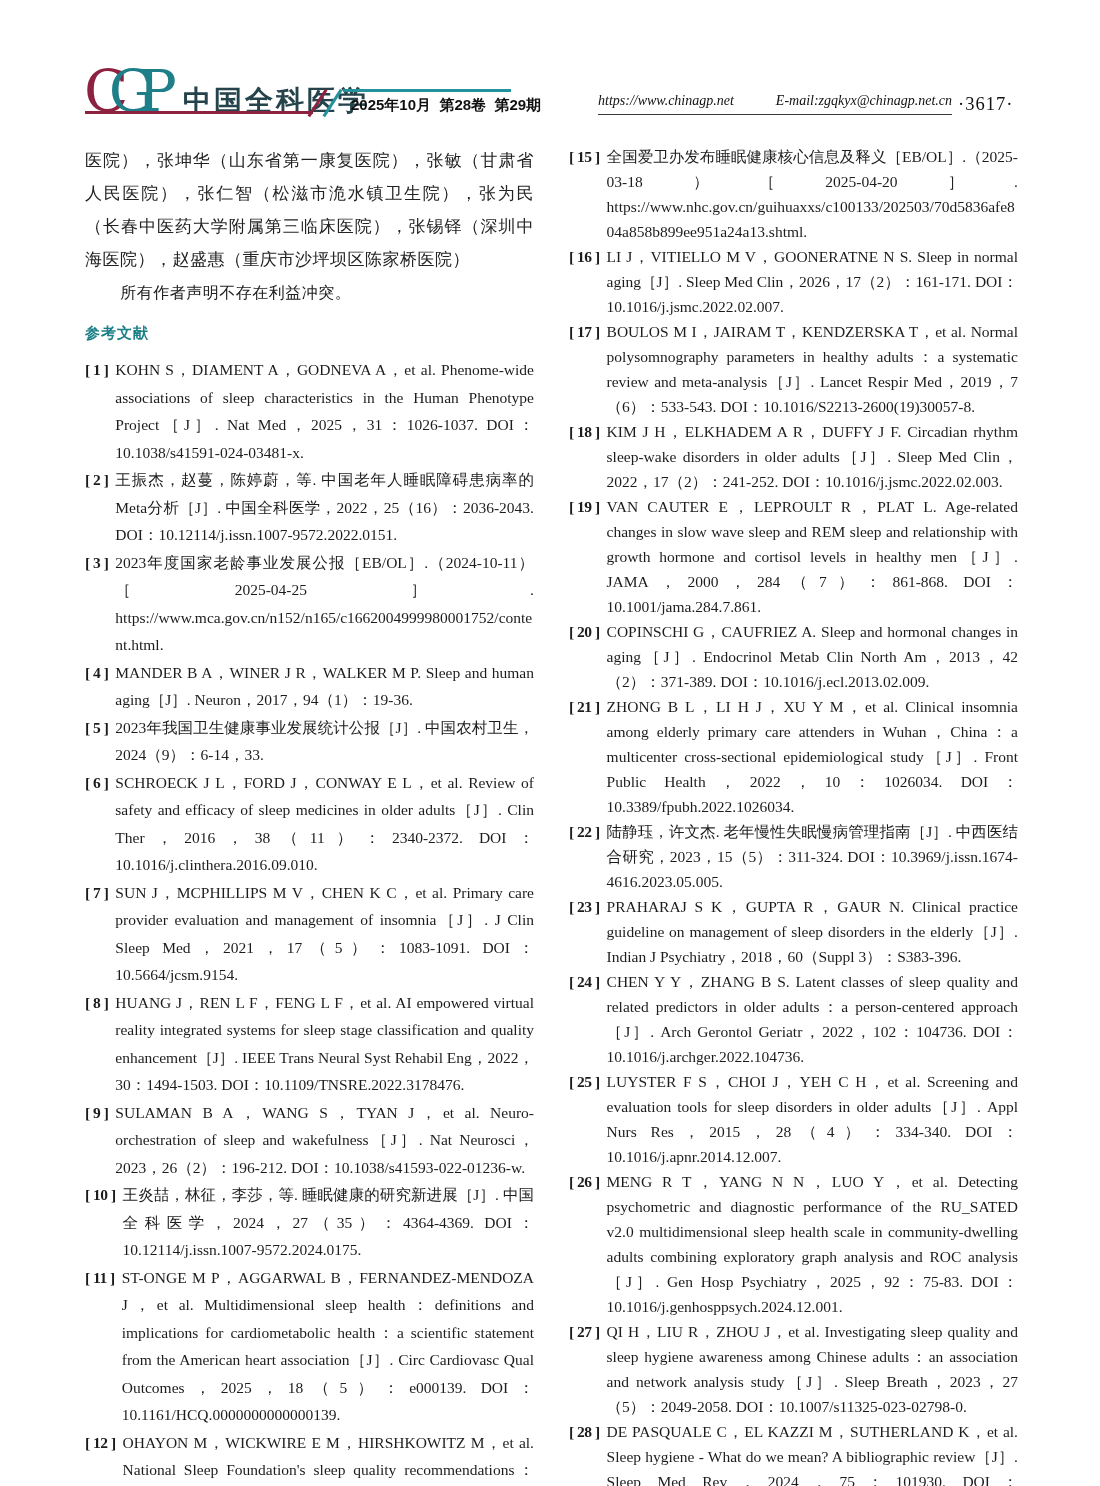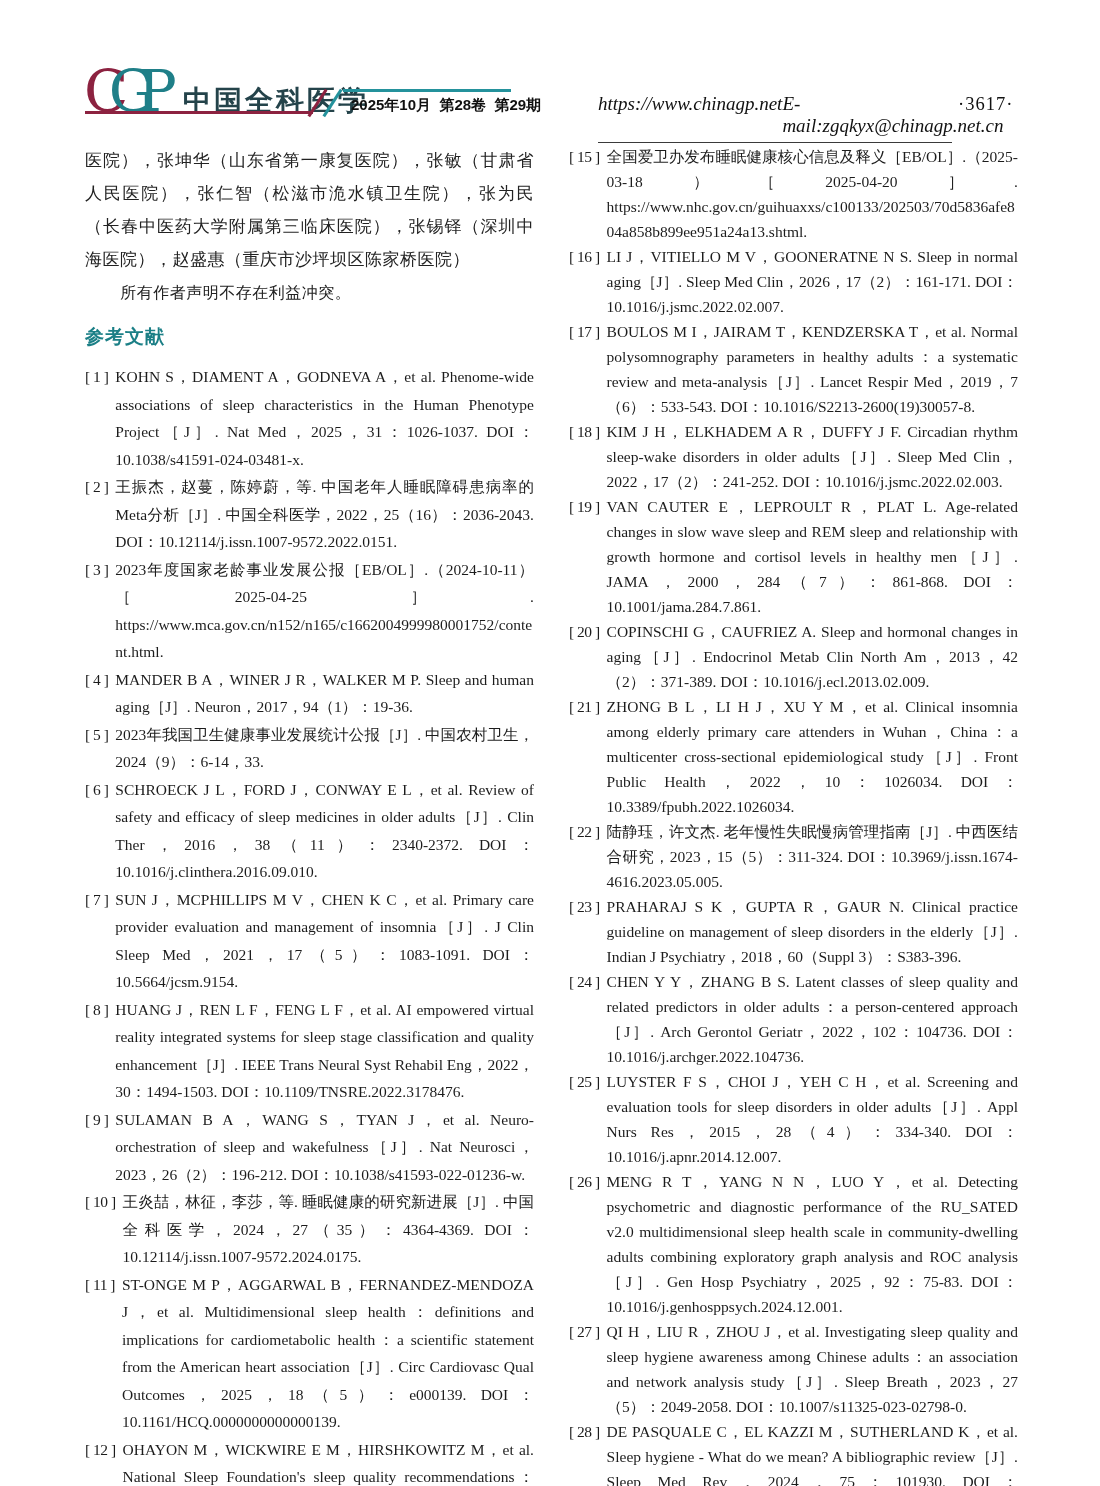--- a/index.html
+++ b/index.html
@@ -43,21 +43,21 @@
   }
   .issue-text {
     position: absolute; left: 351px; top: 96px;
     font-family: "Liberation Sans", sans-serif;
     font-size: 15px; font-weight: 700; color: #111;
     white-space: pre;
   }
   .url-line {
     position: absolute; left: 598px; top: 93px; width: 354px;
     display: flex; justify-content: space-between;
-    font-style: italic; font-size: 19px; color: #111;
+    font-style: italic; font-size: 14px; color: #111;
     border-bottom: 1.5px solid #3a3a3a; padding-bottom: 5px;
   }
   .page-num {
     position: absolute; left: 958px; top: 94px;
     font-size: 18.5px; color: #111; letter-spacing: 1px;
   }
 
   
   .columns {
     position: absolute; left: 85px; top: 144px;
@@ -70,28 +70,28 @@
     text-align: justify; color: #222;
     letter-spacing: 0.5px;
   }
   .conflict {
     font-size: 16px; line-height: 33px;
     text-indent: 2.2em; color: #222; letter-spacing: 0.5px;
   }
   .ref-heading {
     margin-top: 15px; margin-bottom: 13px;
     font-family: "Liberation Sans", sans-serif;
-    font-size: 19px; font-weight: 700; color: #1b7f86;
+    font-size: 15px; font-weight: 700; color: #1b7f86;
     letter-spacing: 1px;
   }
 
   .ref { display: flex; align-items: flex-start; }
   .ref .num {
     flex: 0 0 auto; white-space: pre;
-    letter-spacing: -0.5px; margin-right: 7px;
+    letter-spacing: -0.5px; margin-right: 7px; font-weight: bold;
   }
   .ref .txt {
     flex: 1 1 auto; min-width: 0;
     text-align: justify; overflow-wrap: break-word; word-break: break-word;
   }
   .refs-left .ref { font-size: 15.5px; line-height: 27.5px; }
   .refs-right .ref { font-size: 15.5px; line-height: 25px; }
 </style>
 </head>
 <body>

